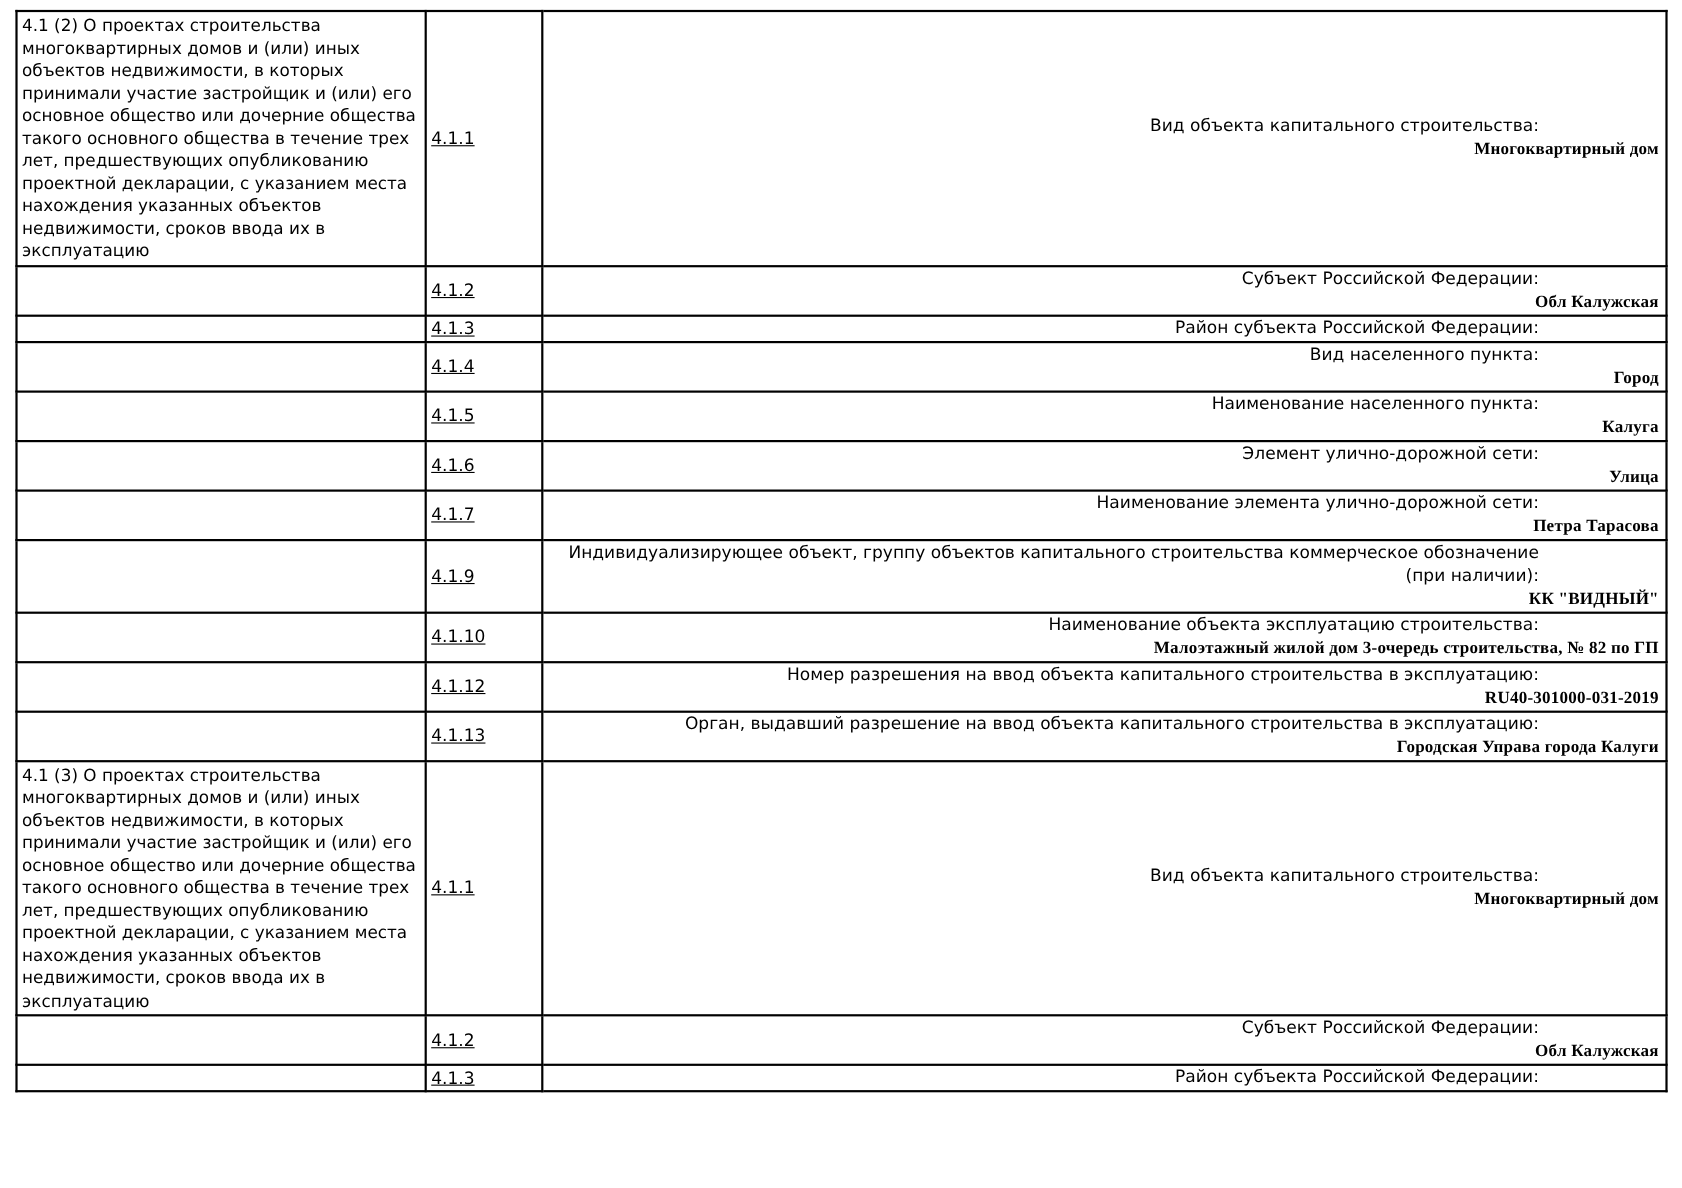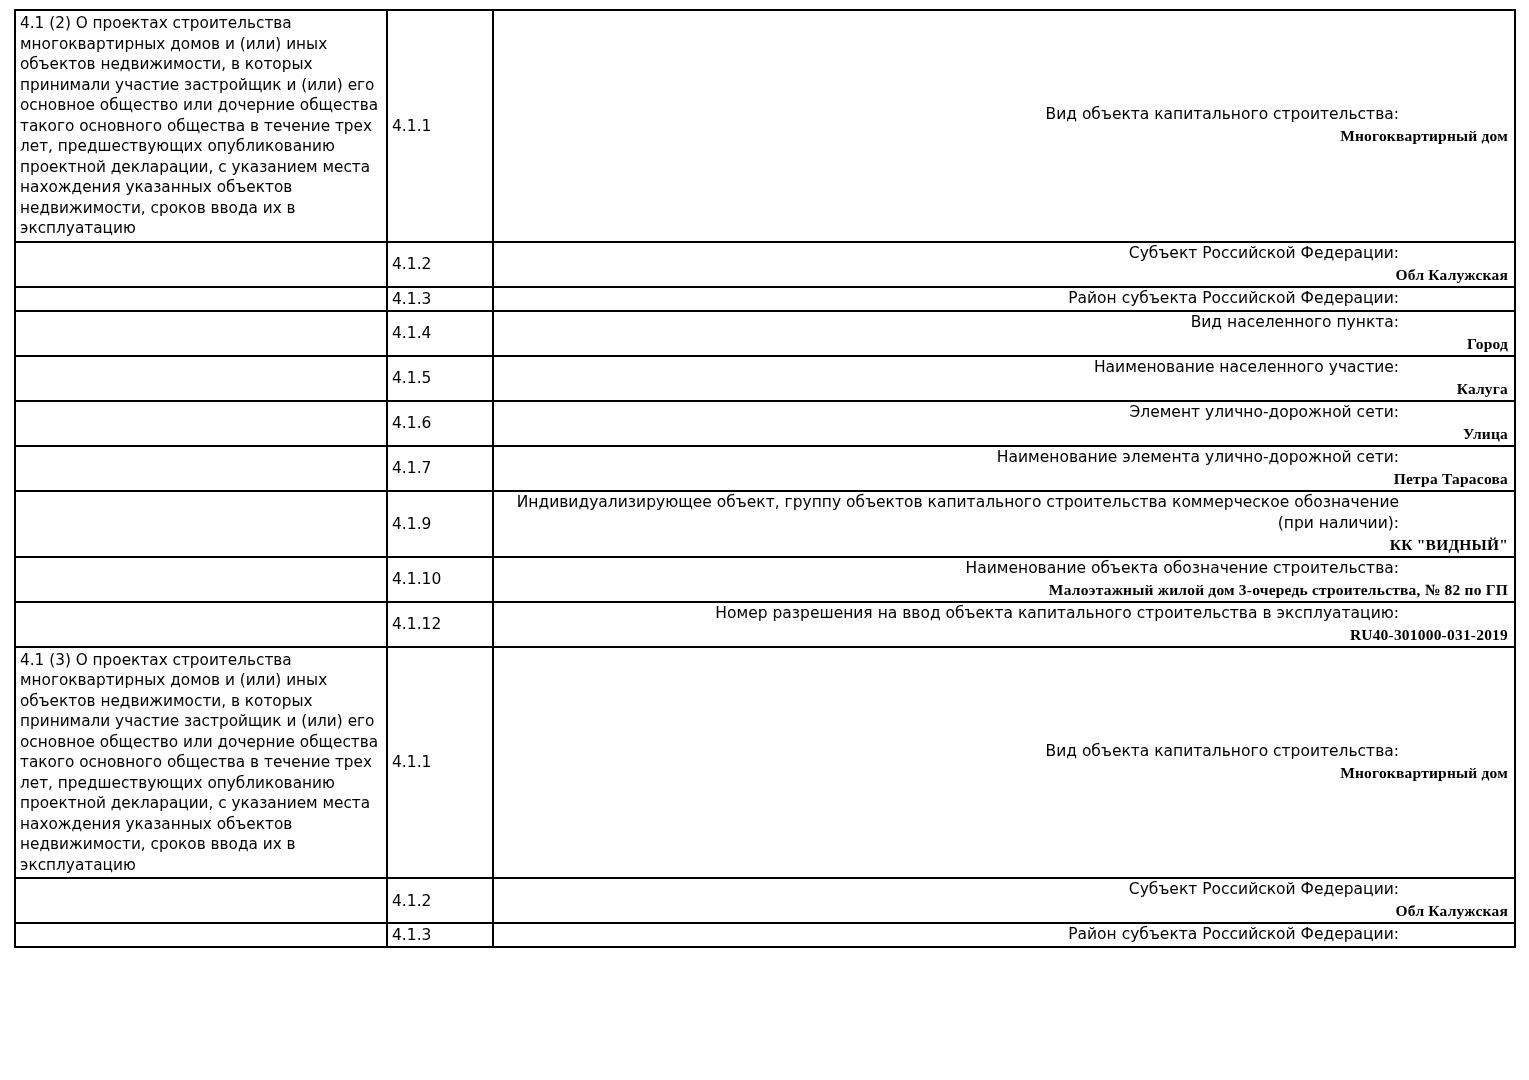--- a/index.html
+++ b/index.html
@@ -33,20 +33,21 @@
     vertical-align: top;
     font: 15.3px/20.5px "DejaVu Sans", sans-serif;
     padding: 2px 4px 2px 4px;
   }
   tr.section-first-row td.cell-section {
     height: 224px;
   }
   td.cell-code {
     font: 15.5px/20px "DejaVu Sans", sans-serif;
     padding: 0 2px 0 4px;
+    text-decoration: underline;
   }
   td.cell-value {
     font: 15.5px/21px "DejaVu Sans", sans-serif;
     padding: 0 6px 1px 5px;
     text-align: right;
   }
   td.cell-value .label {
     display: block;
     max-width: 900px;
   }
@@ -101,21 +102,21 @@
     <td class="cell-code"><span>4.1.4</span></td>
     <td class="cell-value">
       <span class="label">Вид населенного пункта:</span>
       <span class="value">Город</span>
     </td>
   </tr>
         <tr>
     <td class="cell-section"></td>
     <td class="cell-code"><span>4.1.5</span></td>
     <td class="cell-value">
-      <span class="label">Наименование населенного участие:</span>
+      <span class="label">Наименование населенного пункта:</span>
       <span class="value">Калуга</span>
     </td>
   </tr>
         <tr>
     <td class="cell-section"></td>
     <td class="cell-code"><span>4.1.6</span></td>
     <td class="cell-value">
       <span class="label">Элемент улично-дорожной сети:</span>
       <span class="value">Улица</span>
     </td>
@@ -133,30 +134,38 @@
     <td class="cell-code"><span>4.1.9</span></td>
     <td class="cell-value">
       <span class="label">Индивидуализирующее объект, группу объектов капитального строительства коммерческое обозначение (при наличии):</span>
       <span class="value">КК "ВИДНЫЙ"</span>
     </td>
   </tr>
         <tr>
     <td class="cell-section"></td>
     <td class="cell-code"><span>4.1.10</span></td>
     <td class="cell-value">
-      <span class="label">Наименование объекта обозначение строительства:</span>
+      <span class="label">Наименование объекта эксплуатацию строительства:</span>
       <span class="value">Малоэтажный жилой дом 3-очередь строительства, № 82 по ГП</span>
     </td>
   </tr>
         <tr>
     <td class="cell-section"></td>
     <td class="cell-code"><span>4.1.12</span></td>
     <td class="cell-value">
       <span class="label">Номер разрешения на ввод объекта капитального строительства в эксплуатацию:</span>
       <span class="value">RU40-301000-031-2019</span>
+    </td>
+  </tr>
+        <tr>
+    <td class="cell-section"></td>
+    <td class="cell-code"><span>4.1.13</span></td>
+    <td class="cell-value">
+      <span class="label">Орган, выдавший разрешение на ввод объекта капитального строительства в эксплуатацию:</span>
+      <span class="value">Городская Управа города Калуги</span>
     </td>
   </tr>
         <tr class="section-first-row">
     <td class="cell-section">4.1 (3) О проектах строительства многоквартирных домов и (или) иных объектов недвижимости, в которых принимали участие застройщик и (или) его основное общество или дочерние общества такого основного общества в течение трех лет, предшествующих опубликованию проектной декларации, с указанием места нахождения указанных объектов недвижимости, сроков ввода их в эксплуатацию</td>
     <td class="cell-code"><span>4.1.1</span></td>
     <td class="cell-value">
       <span class="label">Вид объекта капитального строительства:</span>
       <span class="value">Многоквартирный дом</span>
     </td>
   </tr>

